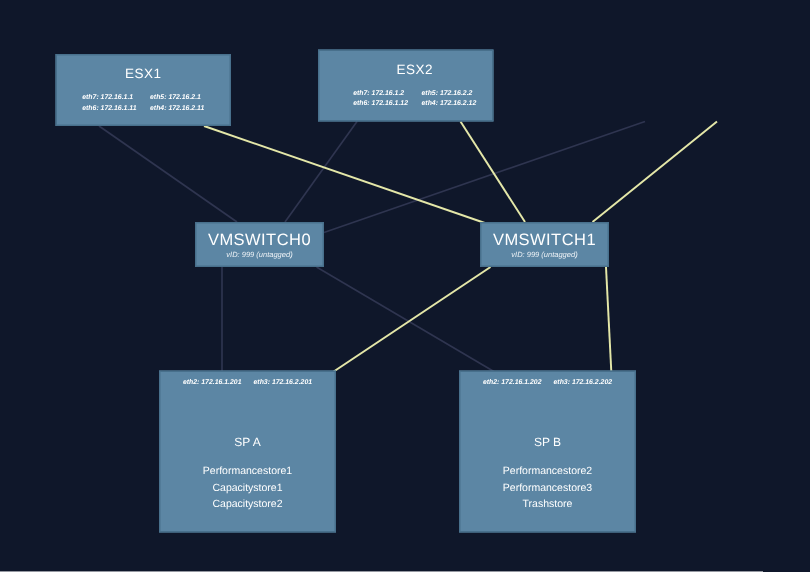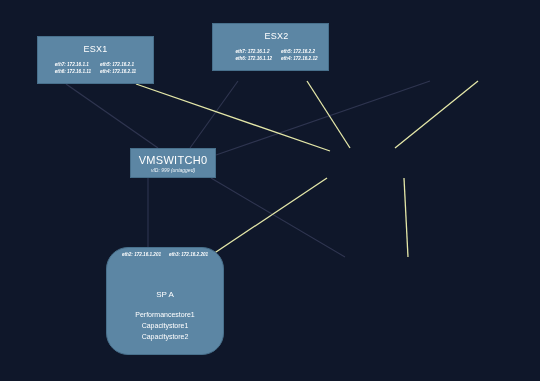--- a/index.html
+++ b/index.html
@@ -56,39 +56,38 @@
     display: flex;
     justify-content: center;
     gap: 9px;
     font-size: 4.6px;
     line-height: 1.45;
     font-style: italic;
     font-weight: bold;
   }
   .nic-col { text-align: left; white-space: nowrap; }
   #esx1 { left: 37px;  top: 36px; }
-  #esx2 { left: 212px; top: 23px; padding-left: 12px; }
+  #esx2 { left: 212px; top: 33px; padding-left: 12px; }
   #esx3 { left: 387px; top: 33px; }
 
   
   .switch {
     width: 86px;
     height: 30px;
     padding-top: 5px;
   }
   .switch .node-title { font-size: 11px; }
   .switch .node-sub { font-size: 5px; font-style: italic; }
   #vmswitch0 { left: 130px; top: 148px; }
   #vmswitch1 { left: 320px; top: 148px; }
 
   
   .sp {
     width: 118px;
     height: 108px;
-    border-radius: 22px;
   }
   .sp-nics {
     display: flex;
     justify-content: center;
     gap: 8px;
     font-size: 4.6px;
     font-style: italic;
     font-weight: bold;
     padding-top: 4px;
     white-space: nowrap;
@@ -150,28 +149,44 @@
       </div>
     </div>
   </div>
 
 
   <div class="node switch" id="vmswitch0">
     <div class="node-title">VMSWITCH0</div>
     <div class="node-sub">vID: 999 (untagged)</div>
   </div>
 
+  <div class="node switch" id="vmswitch1">
+    <div class="node-title">VMSWITCH1</div>
+    <div class="node-sub">vID: 999 (untagged)</div>
+  </div>
 
   <div class="node sp" id="spa">
     <div class="sp-nics">
       <span>eth2: 172.16.1.201</span>
       <span>eth3: 172.16.2.201</span>
     </div>
     <div class="sp-name">SP A</div>
     <div class="sp-stores">
       <div>Performancestore1</div>
       <div>Capacitystore1</div>
       <div>Capacitystore2</div>
     </div>
   </div>
 
+  <div class="node sp" id="spb">
+    <div class="sp-nics">
+      <span>eth2: 172.16.1.202</span>
+      <span>eth3: 172.16.2.202</span>
+    </div>
+    <div class="sp-name">SP B</div>
+    <div class="sp-stores">
+      <div>Performancestore2</div>
+      <div>Performancestore3</div>
+      <div>Trashstore</div>
+    </div>
+  </div>
 
 </div>
 
 </body></html>

